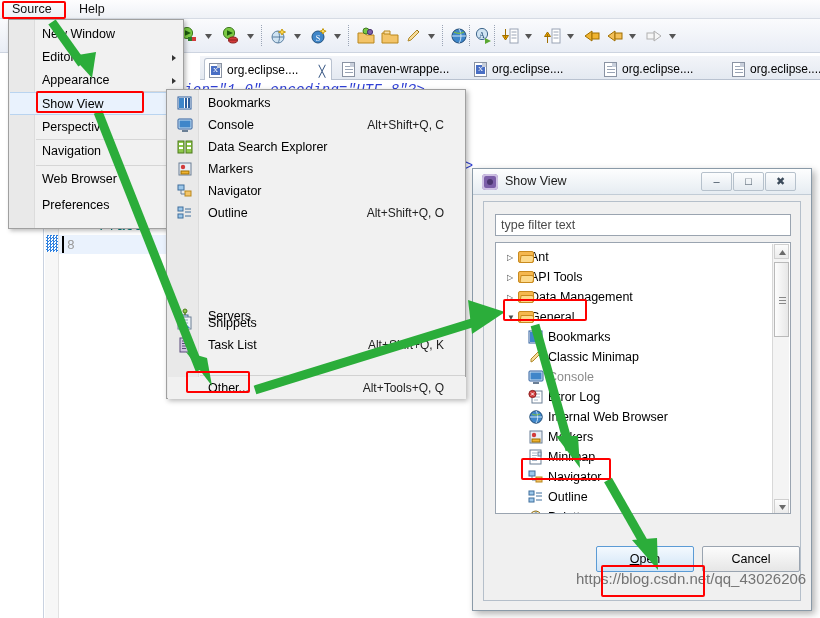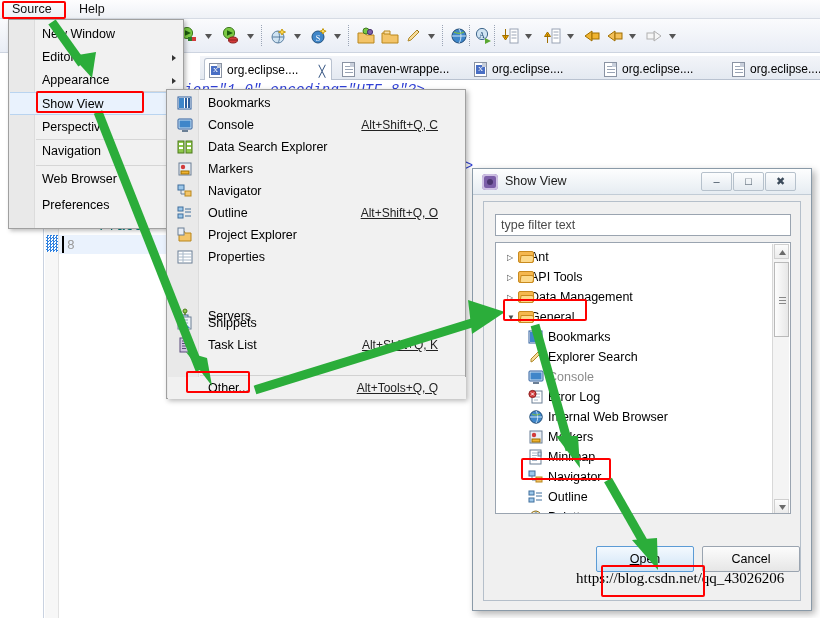--- a/index.html
+++ b/index.html
@@ -154,22 +154,22 @@
   #submenu .mgutter2 {
     position:absolute; left:0; top:0; width:32px; height:308px;
     background:#e9e9e9; border-right:1px solid #dcdcdc;
   }
   .sitem {
     position:absolute; left:1px; width:298px; height:22px;
     line-height:22px; padding-left:40px; font-size:12.5px; color:#000;
   }
   .sitem.last { background:#f1f1f1; }
   .skey {
-    position:absolute; right:28px; top:0; height:22px; line-height:22px;
-    font-size:12px; color:#222;text-decoration:underline;
+    position:absolute; right:22px; top:0; height:22px; line-height:22px;
+    font-size:12px; color:#222;
   }
   .sico { position:absolute; left:9px; top:3px; width:16px; height:16px; }
   #subsep {
     position:absolute; left:33px; top:285px; width:265px; height:0;
     border-top:1px solid #d2d2d2;
   }
 
   
   #dialog {
     position:absolute; left:472px; top:168px; width:340px; height:443px;
@@ -271,22 +271,22 @@
   #btn-open {
     left:112px; background:linear-gradient(#f4f9fe,#cfe4f7);
     border-color:#5b9bd5;
   }
   #btn-cancel {
     left:218px; background:linear-gradient(#fcfcfc,#e6e6e6);
   }
   #btn-open .u { text-decoration:underline; }
   #watermark {
     position:absolute; left:92px; top:368px; width:230px;
-    font-size:15px; color:#000000; white-space:nowrap;
-    font-family:Liberation Serif, serif;
+    font-size:15px; color:#737373; white-space:nowrap;
+    font-family:Liberation Sans, sans-serif;
   }
 
   
   #arrows {
     position:absolute; left:0; top:0; width:820px; height:618px;
     pointer-events:none; z-index:55;
   }
 </style>
 </head>
 <body>
@@ -583,39 +583,21 @@
       <svg width="16" height="16" viewBox="0 0 16 16">
         <rect x="1" y="2" width="5" height="4" fill="#9cc7ea" stroke="#3f6e9c"></rect>
         <rect x="1" y="9" width="5" height="4" fill="#9cc7ea" stroke="#3f6e9c"></rect>
         <path d="M8 4h6M8 7h6M8 11h6" stroke="#3f6e9c"></path>
       </svg>
     </span>
     <span>Outline</span>
     <span class="skey">Alt+Shift+Q, O</span>
   </div>
 
-  <div class="sitem" style="top:134px;">
-    <span class="sico">
-      <svg width="16" height="16" viewBox="0 0 16 16">
-        <path d="M2 4h5l1 2h6v8H2z" fill="#f3c468" stroke="#b9871c"></path>
-        <rect x="1" y="1" width="6" height="7" fill="#e9eef5" stroke="#6b7f95"></rect>
-      </svg>
-    </span>
-    <span>Project Explorer</span>
-  </div>
-
-  <div class="sitem" style="top:156px;">
-    <span class="sico">
-      <svg width="16" height="16" viewBox="0 0 16 16">
-        <rect x="1" y="2" width="14" height="12" fill="#fff" stroke="#6b7f95"></rect>
-        <path d="M1 5h14M1 8h14M1 11h14M6 2v12" stroke="#a8b8c8"></path>
-      </svg>
-    </span>
-    <span>Properties</span>
-  </div>
+
 
 
   <div class="sitem" style="top:215px;">
     <span class="sico">
       <svg width="16" height="16" viewBox="0 0 16 16">
         <rect x="5" y="7" width="6" height="5" fill="#cfe3f2" stroke="#41688d"></rect>
         <path d="M8 7V3" stroke="#4d7a1c" stroke-width="1.4"></path>
         <circle cx="8" cy="3" r="2" fill="#8ec84a" stroke="#4d7a1c"></circle>
       </svg>
     </span>
@@ -720,21 +702,21 @@
         <span>Bookmarks</span>
       </div>
 
       <div class="trow" style="top:104px; padding-left:52px;">
         <span class="titem" style="left:32px;">
           <svg width="16" height="16" viewBox="0 0 16 16">
             <path d="M3 13l2-1 7-7-2-2-7 7z" fill="#f7dc9a" stroke="#b08a2a"></path>
             <path d="M10 2l2 2" stroke="#8a6a10"></path>
           </svg>
         </span>
-        <span>Explorer Search</span>
+        <span>Classic Minimap</span>
       </div>
 
       <div class="trow dim" style="top:124px; padding-left:52px;">
         <span class="titem" style="left:32px;">
           <svg width="16" height="16" viewBox="0 0 16 16">
             <rect x="1" y="2" width="14" height="10" rx="1" fill="#cfe3f2" stroke="#2e5f9e"></rect>
             <rect x="2.5" y="3.5" width="11" height="7" fill="#3f86c9"></rect>
             <rect x="5" y="13" width="6" height="2" fill="#6b7f95"></rect>
           </svg>
         </span>

